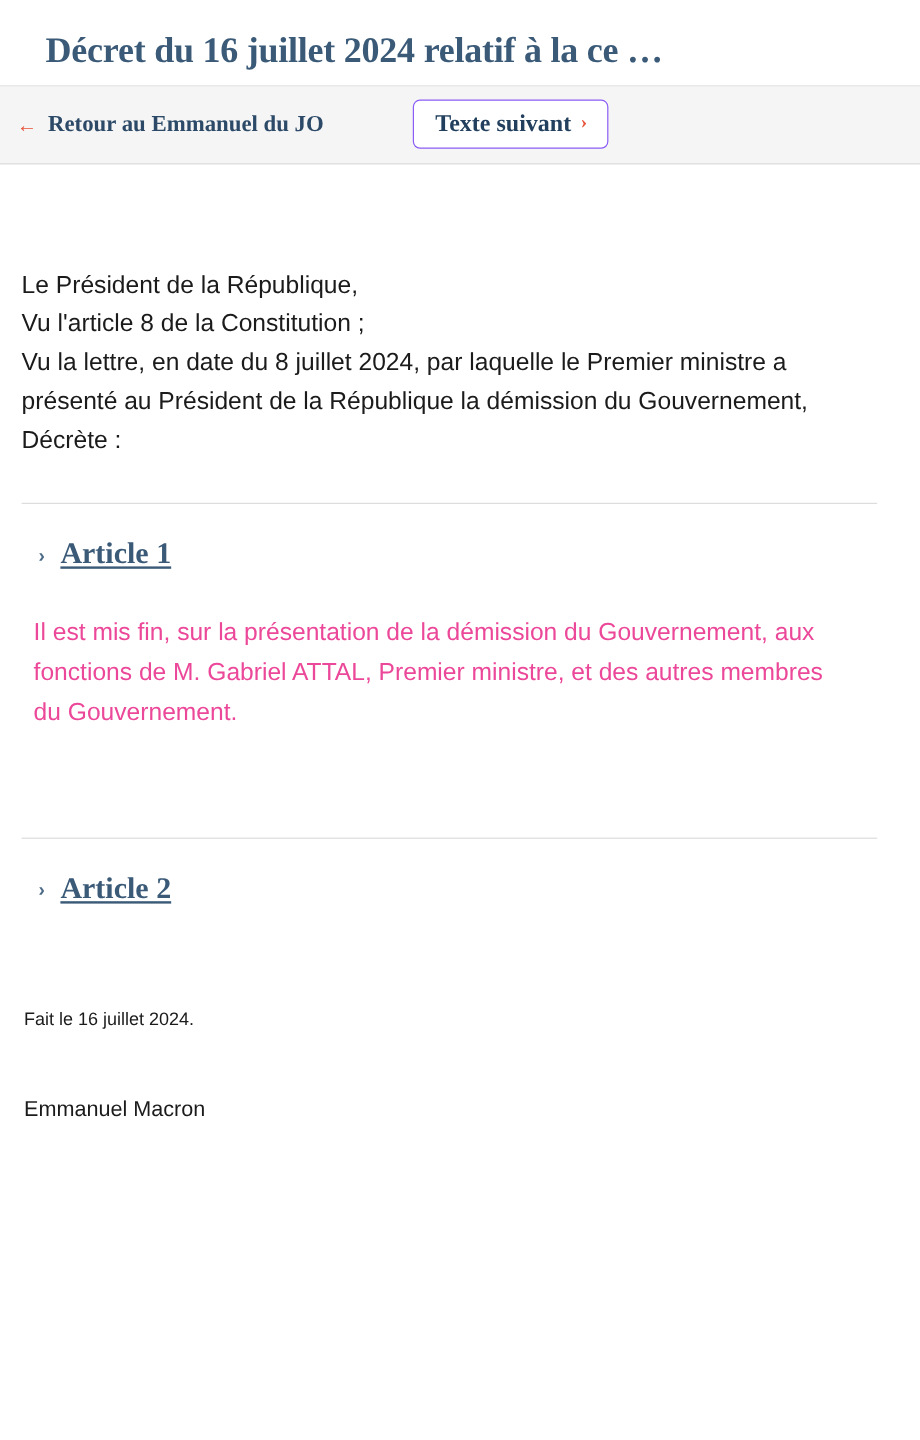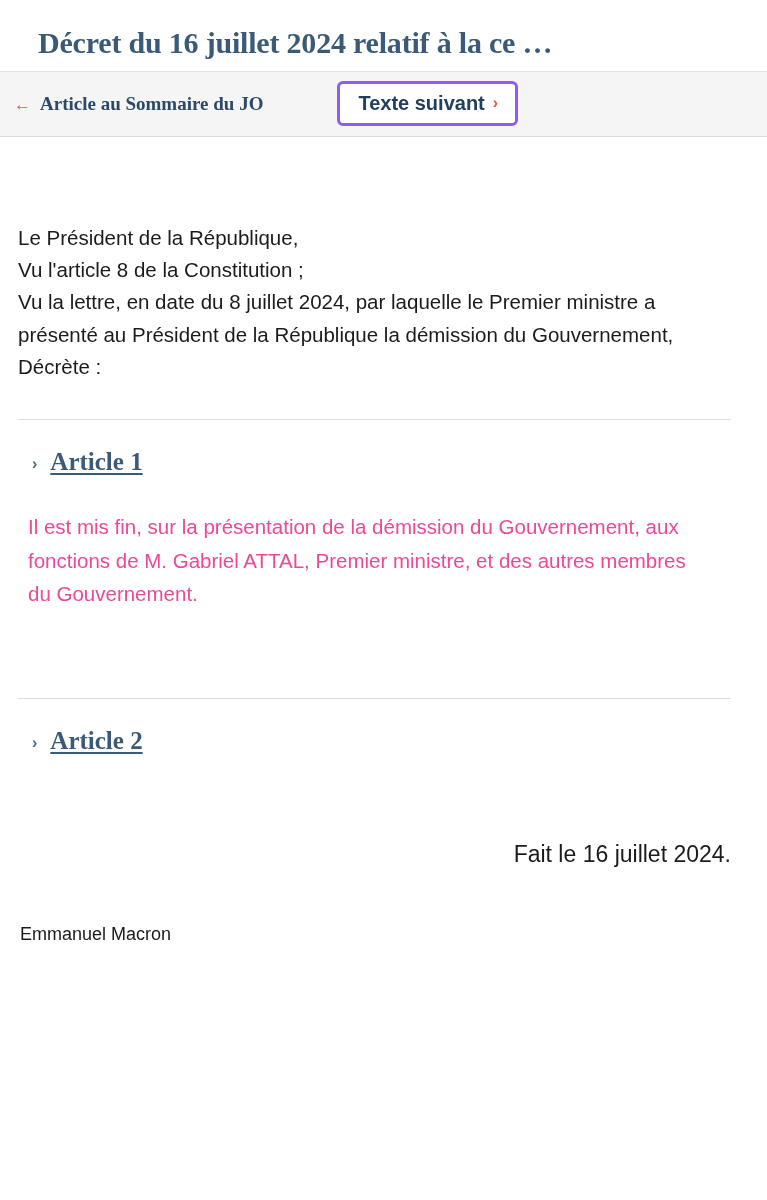--- a/index.html
+++ b/index.html
@@ -56,24 +56,24 @@
     font-size: 17px;
     line-height: 1;
     display: inline-block;
     transform: translateY(1px);
   }
   .next-btn {
     display: inline-flex;
     align-items: center;
     gap: 8px;
     background: #ffffff;
-    border: 3px solid #8b5cf6;
+    border: 1px solid #8b5cf6;
     border-radius: 6px;
     color: #22405e;
-    font-family: Liberation Sans, sans-serif;
+    font-family: Liberation Serif, serif;
     font-weight: bold;
     font-size: 20px;
     padding: 9px 17px 10px 18px;
     cursor: pointer;
     line-height: 1;
     white-space: nowrap;
   }
   .next-btn .chev {
     color: #e8533a;
     font-size: 16px;
@@ -130,40 +130,39 @@
     color: #ec4899;
   }
   .article-body.second {
     padding-top: 36px;
     max-width: 700px;
   }
 
   .gap-tall { height: 52px; }
 
   .signature-date {
-    font-size: 23px;
+    font-size: 15px;
     padding: 86px 0 0 2px;
     color: #1b1b1b;
-    text-align: right;
   }
   .signature-name {
     font-size: 18px;
     padding: 56px 0 0 2px;
     color: #1b1b1b;
   }
 </style>
 </head>
 <body>
 
 <h1 class="doc-title">Décret du 16 juillet 2024 relatif à la ce …</h1>
 
 <div class="navbar">
   <a class="back-link" href="#">
     <span class="back-arrow">←</span>
-    <span>Article au Sommaire du JO</span>
+    <span>Retour au Emmanuel du JO</span>
   </a>
   <button class="next-btn" type="button">
     <span>Texte suivant</span>
     <span class="chev">›</span>
   </button>
 </div>
 
 <div class="content">
 
   <div class="preamble">

